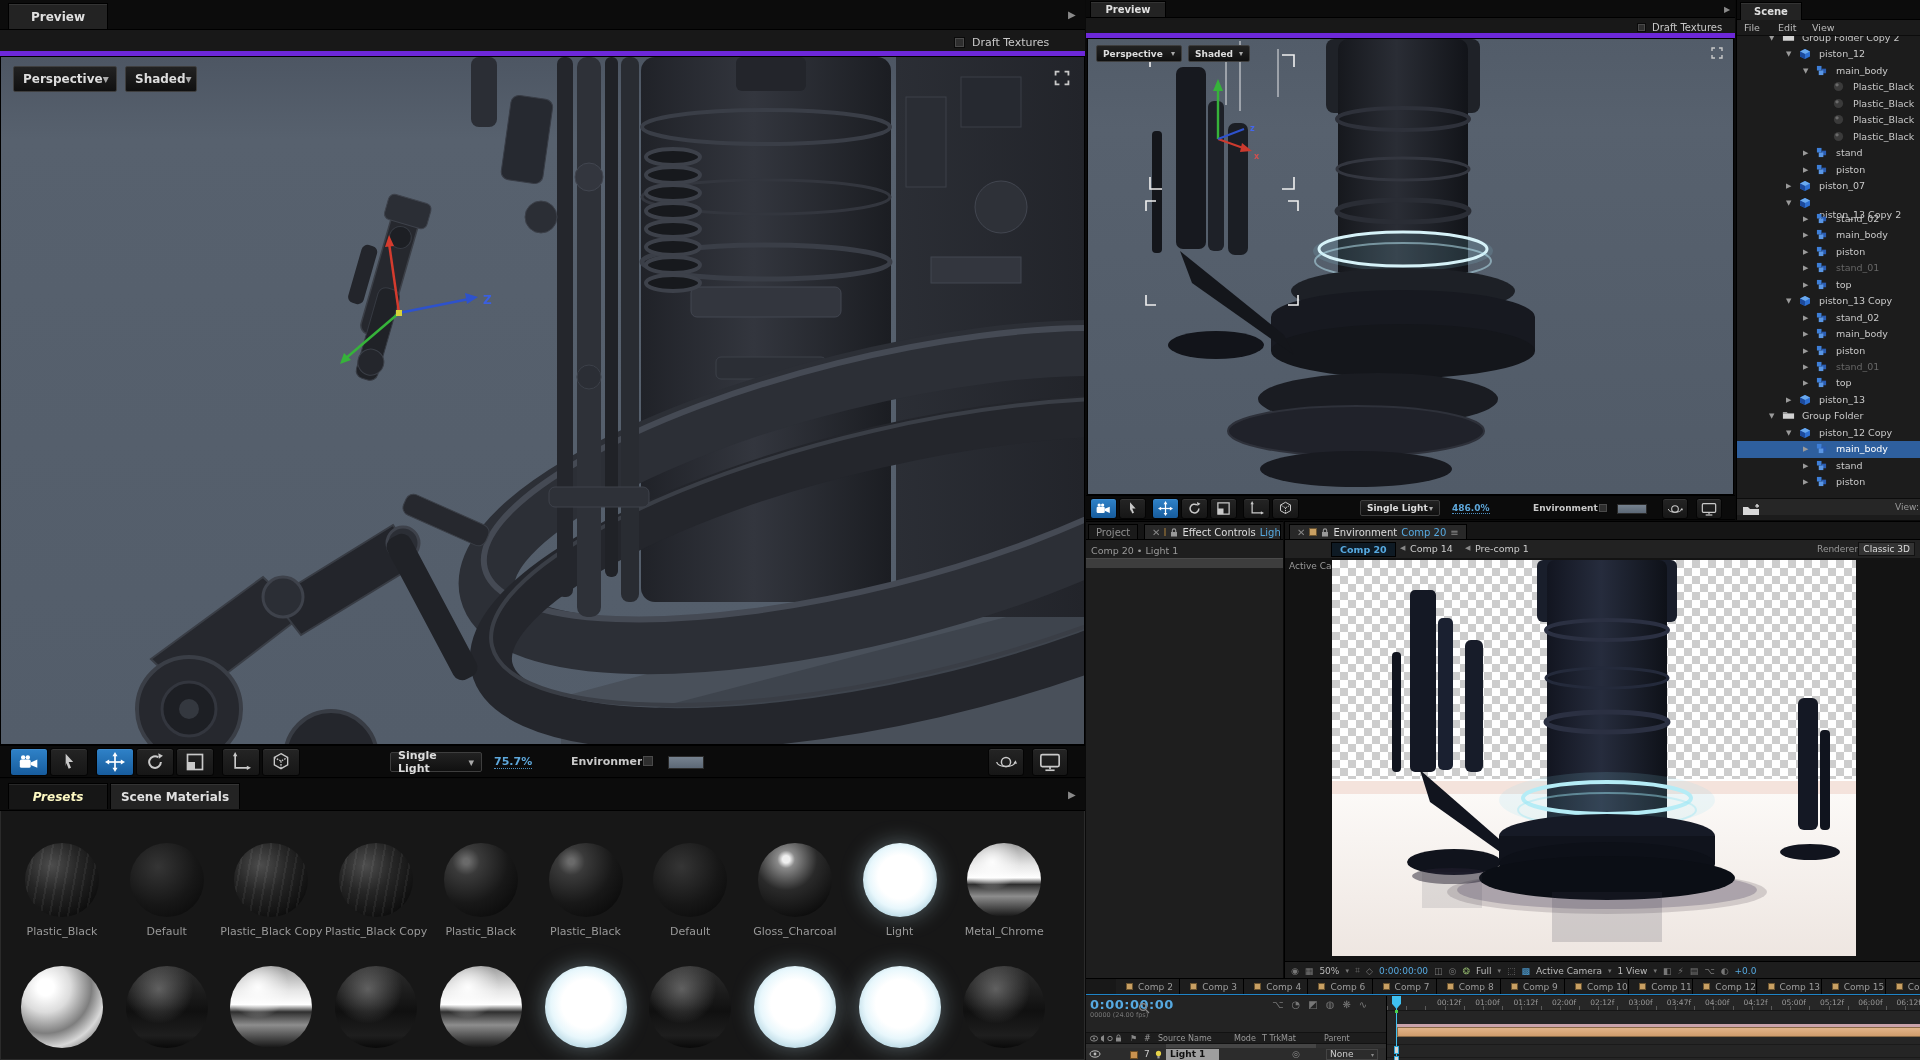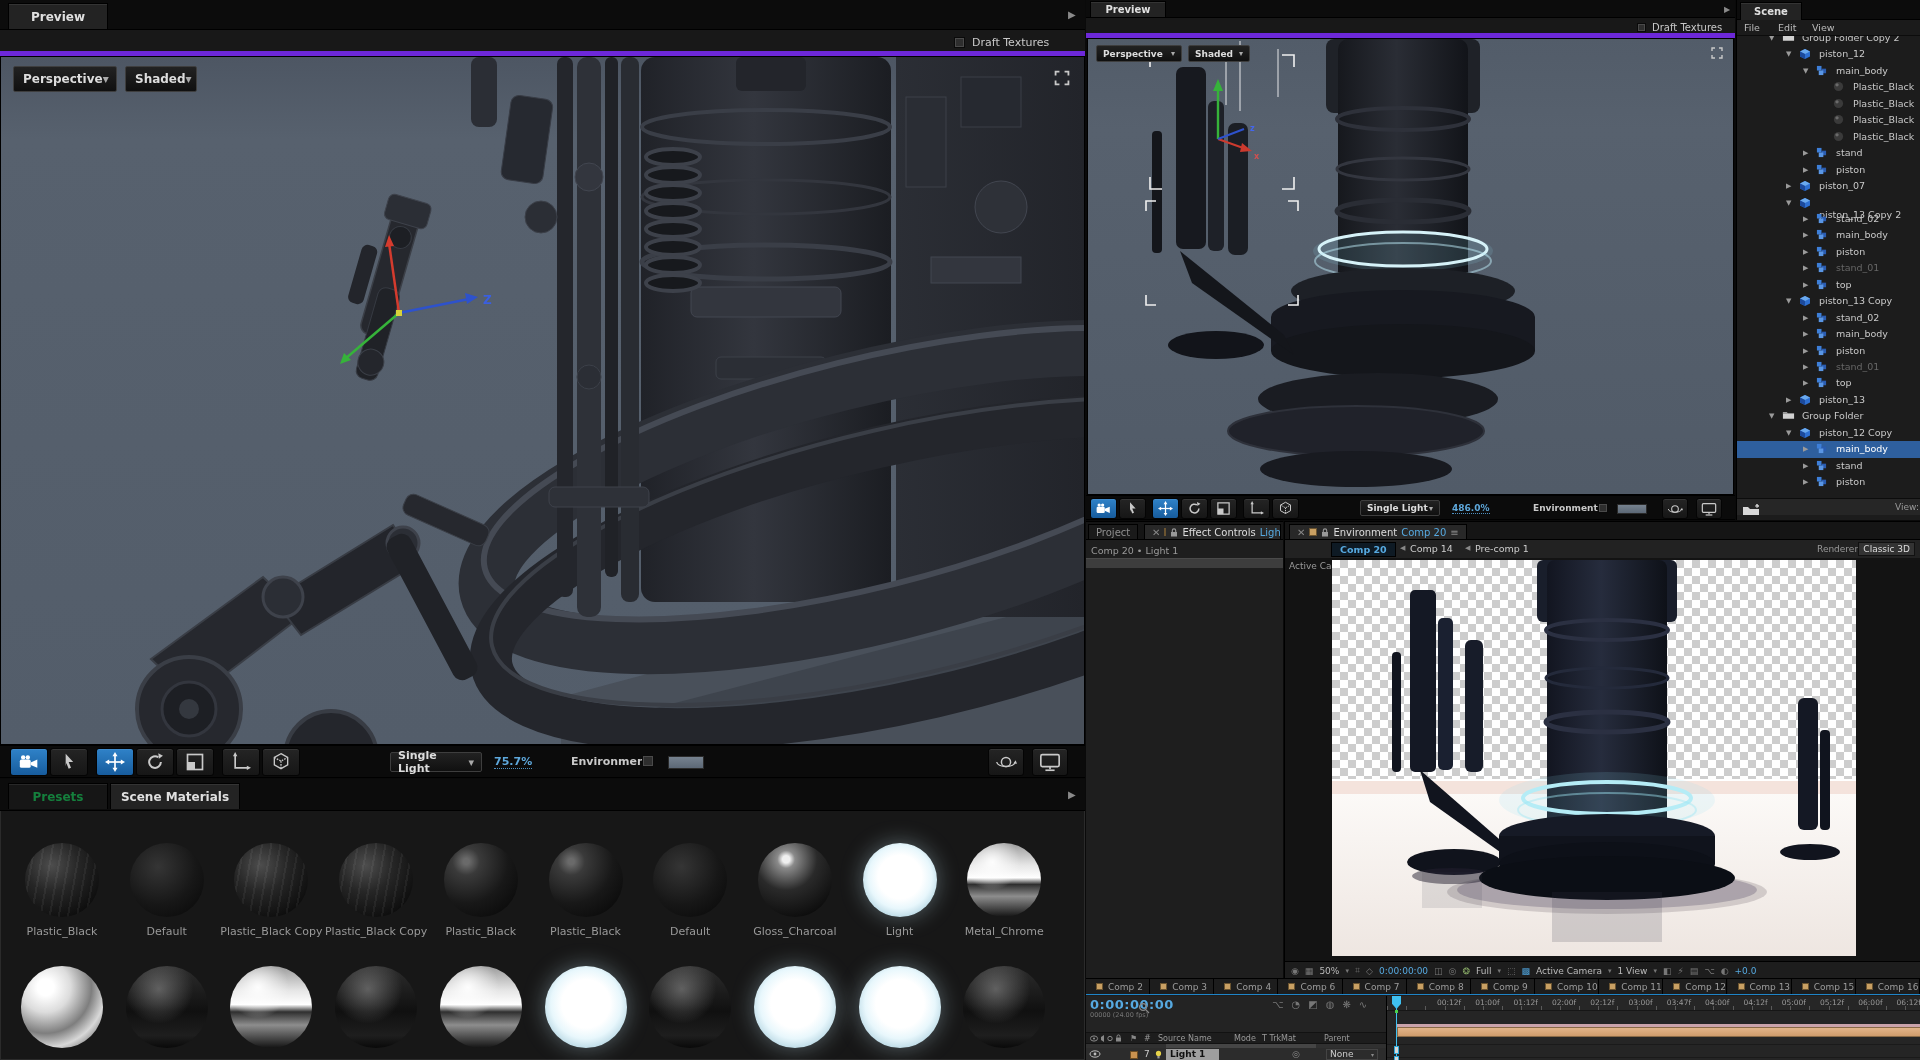--- a/index.html
+++ b/index.html
@@ -3,21 +3,21 @@
 <meta charset="utf-8">
 <style>
   html,body{margin:0;padding:0;background:#000;}
   *{box-sizing:border-box;font-family:"DejaVu Sans","Liberation Sans",sans-serif;}
   #root{position:relative;width:1920px;height:1060px;background:#0a0a0a;overflow:hidden;}
   .abs{position:absolute;}
   .tabbar{background:#0c0c0c;border-bottom:1px solid #000;}
   .tab{position:absolute;top:3px;height:26px;display:flex;align-items:center;justify-content:center;
        background:#232323;color:#e0e0e0;font-size:12px;font-weight:bold;border:1px solid #000;
        border-bottom:none;box-shadow:inset 0 1px 0 rgba(255,255,255,.08);}
-  .tab.inactive{background:#161616;color:#15803d;}
+  .tab.inactive{background:#161616;color:#fef9c3;font-style:italic;}
   .panel-arrow{color:#8a8a8a;font-size:10px;}
   .strip{background:#181818;border-bottom:5px solid #6d28d9;}
   .cb{background:#2e2e2e;border:1px solid #0a0a0a;box-shadow:inset 0 0 0 1px #4a4a4a;}
   .lbl{color:#c9c9c9;}
   .viewport{background:#57616e;overflow:hidden;border:1px solid #000;}
   .dd{background:linear-gradient(#222,#101010);border:1px solid #3e3e3e;border-radius:2px;color:#ddd;
       display:flex;align-items:center;justify-content:space-between;font-weight:bold;cursor:default;}
   .dd .caret{color:#aaa;}
   .vtoolbar{background:#0b0b0b;border-top:1px solid #000;border-bottom:1px solid #000;}
   .vbtn{position:absolute;background:linear-gradient(#242424,#161616);border:1px solid #040404;border-radius:3px;
@@ -48,21 +48,21 @@
   .aetab.inactive{background:#1a1a1a;color:#8f8f8f;}
   .tansq{width:8px;height:8px;background:#c9a063;border:1px solid #6b5430;display:inline-block;}
   .cyan{color:#56a9e0;}
   .gray9{color:#999;}
   .treerow{position:relative;width:100%;display:flex;align-items:center;font-size:9.5px;color:#c9c9c9;}
   .treerow.sel{background:#2e5f9e;color:#fff;}
   .treerow .arr{position:absolute;font-size:7px;color:#9a9a9a;}
   .treerow .ticn{position:absolute;width:13px;height:12px;}
   .treerow .tlabel{position:absolute;white-space:nowrap;}
   .ct{position:absolute;top:0;height:15px;display:flex;align-items:center;gap:5px;padding-left:10px;
-      font-size:9px;color:#9c9c9c;border-right:1px solid #000;background:#1d1d1d;}
+      font-size:9px;color:#9c9c9c;border-right:1px solid #000;background:#1d1d1d;margin-left:30px;}
   .ct .tansq{width:7px;height:7px;}
   .sicon{display:inline-flex;align-items:center;justify-content:center;}
   .kf{position:absolute;width:5px;background:#d8d8d8;border:1px solid #2ea8d8;}
 </style>
 </head>
 <body>
 
 <div id="root">
 
   <div class="abs tabbar" style="left:0;top:0;width:1085px;height:30px;">

